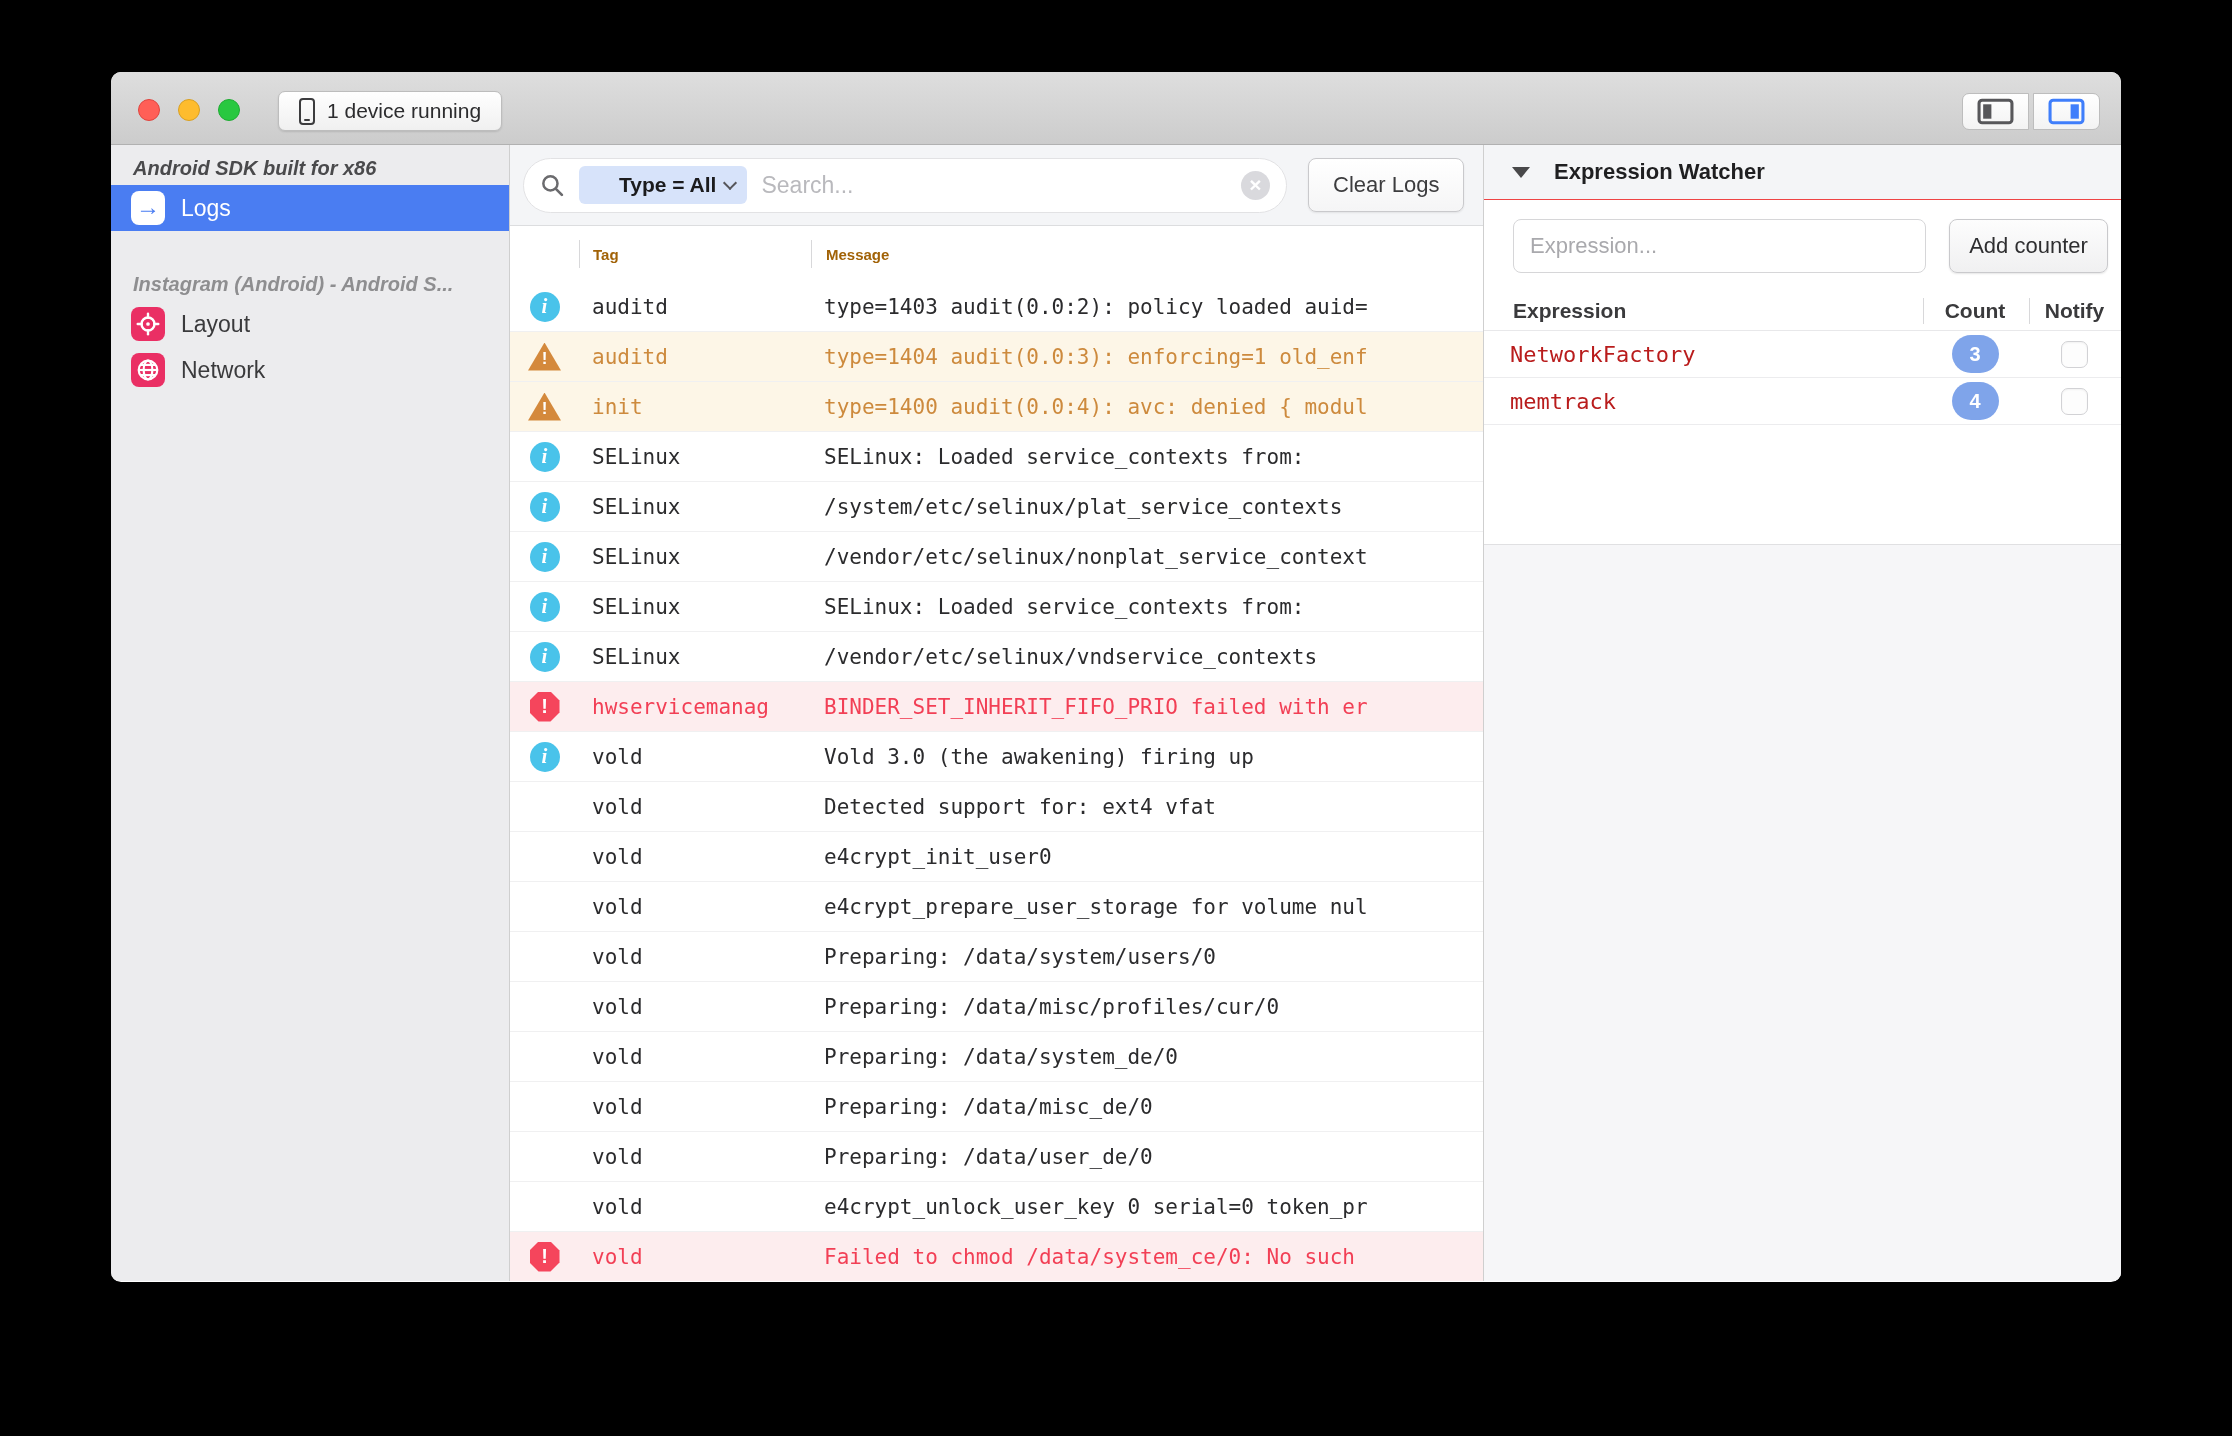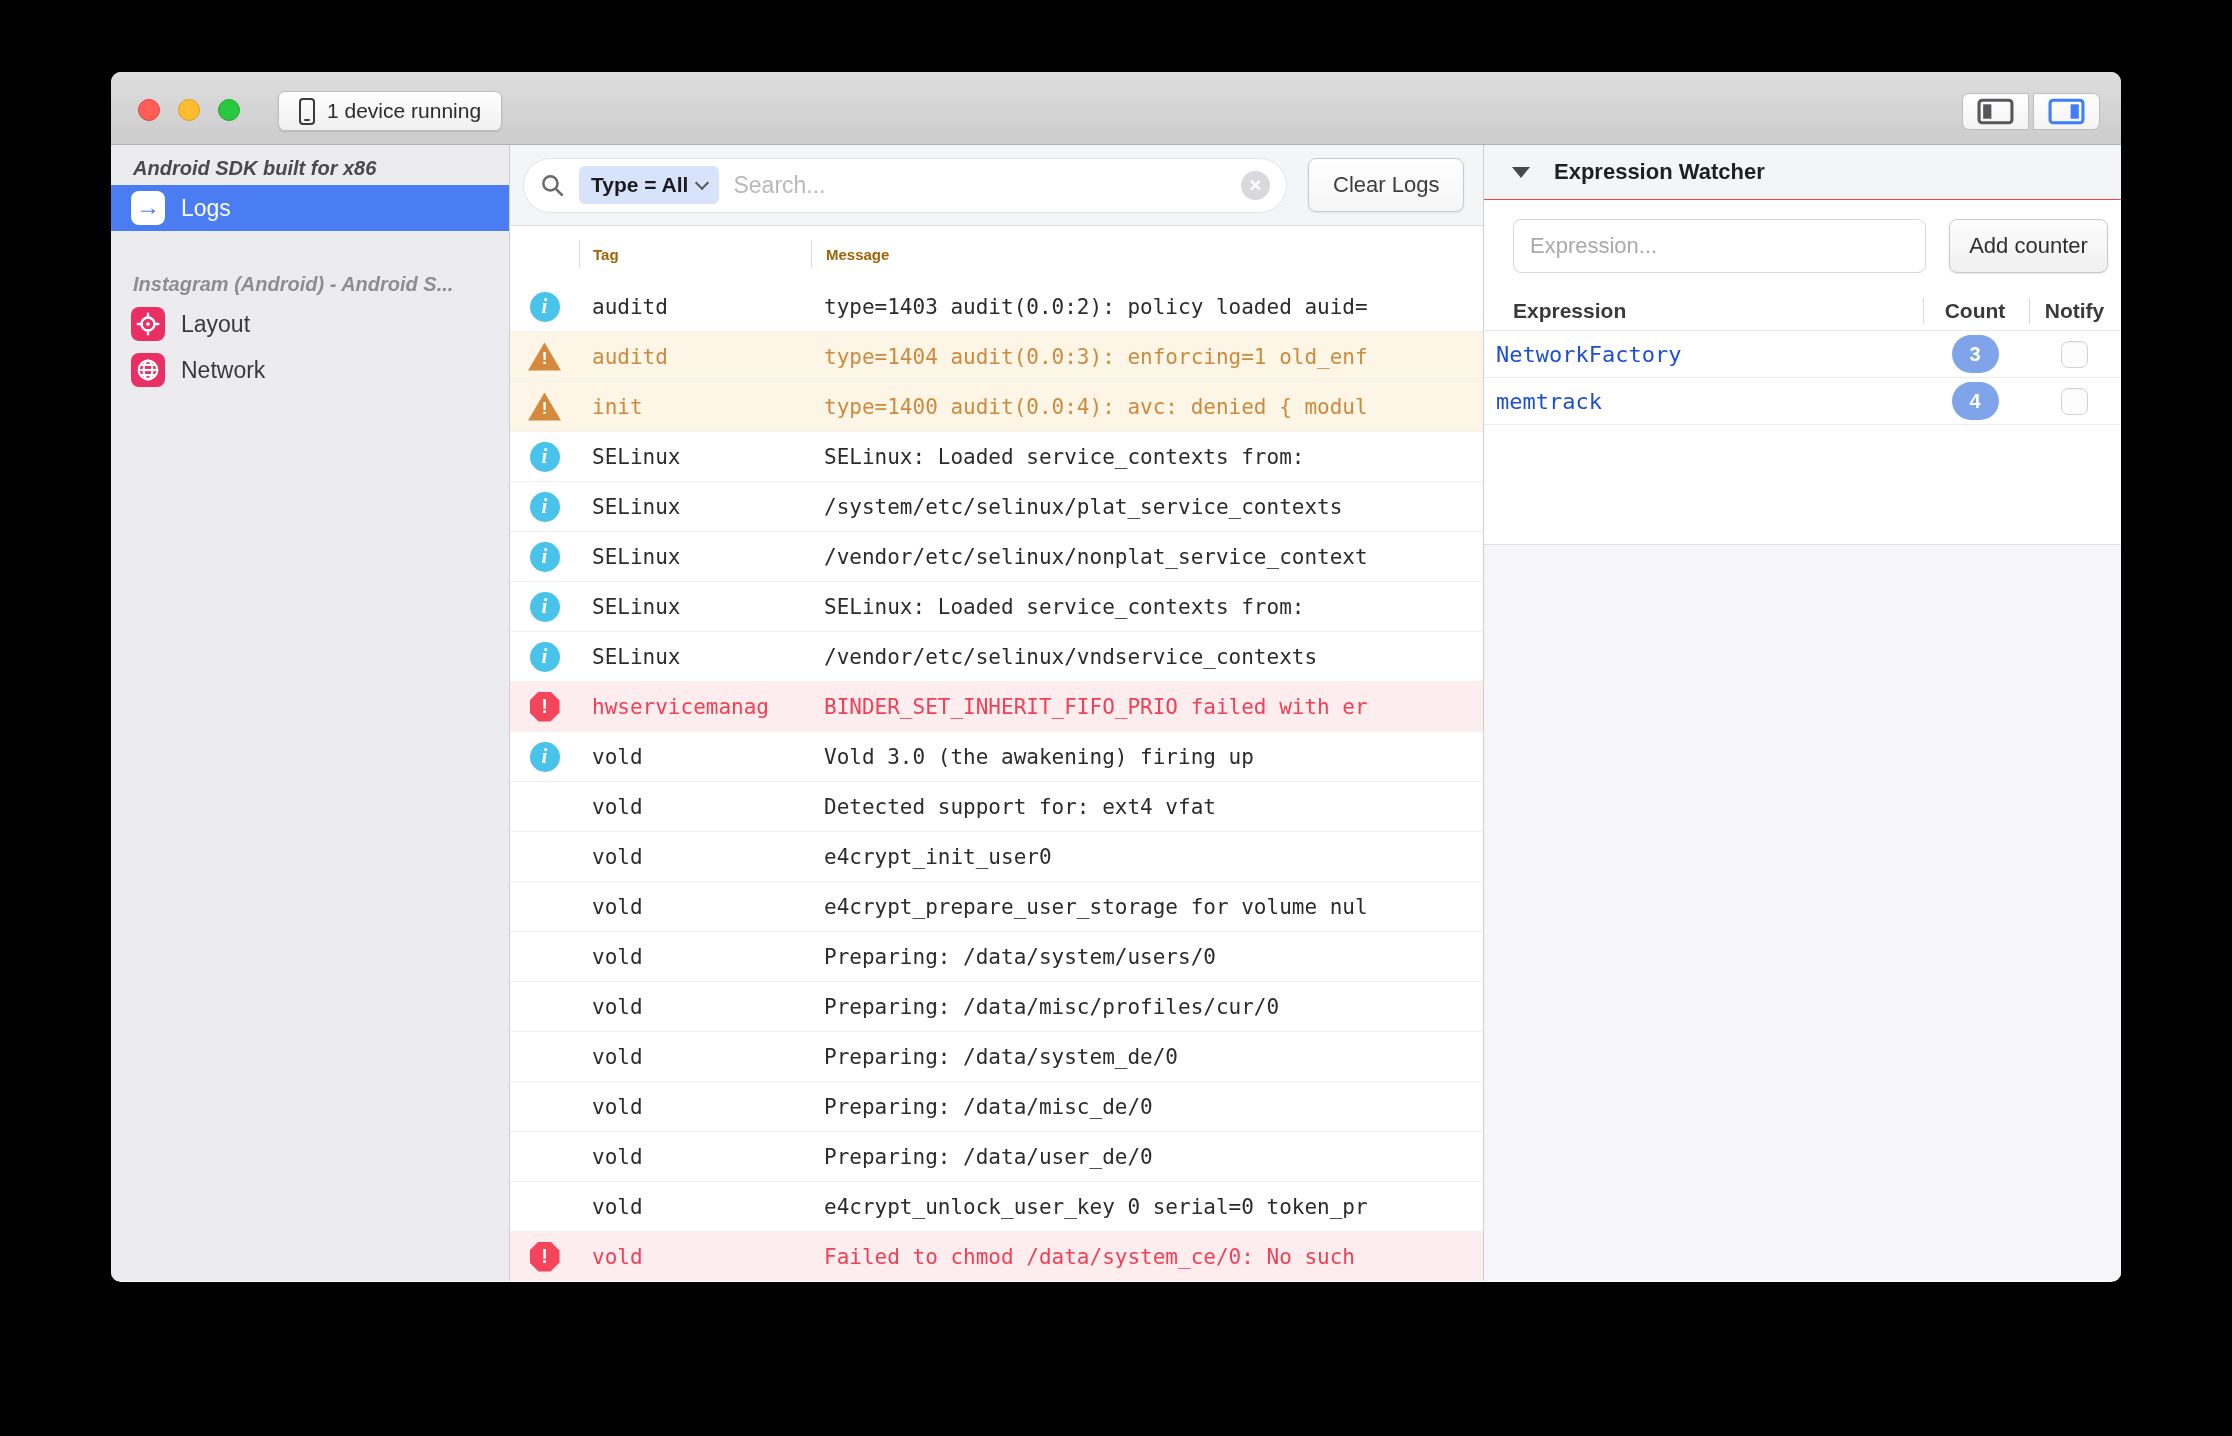--- a/index.html
+++ b/index.html
@@ -59,21 +59,21 @@
     display:flex; align-items:center; padding:0 13px; flex:none;
   }
   .search-pill {
     width:764px; height:55px; background:#fff; border:1.5px solid #e2e2e4; border-radius:28px;
     display:flex; align-items:center; padding:0 16px; gap:14px;
   }
   .filter-chip {
     background:#d7e3fa; border-radius:6px; height:38px; padding:0 12px;
     display:flex; align-items:center; gap:9px; cursor:default; flex:none;
   }
-  .filter-chip .chip-label { font-size:21px; font-weight:600; color:#1b1b1d; white-space:nowrap; }
+  .filter-chip .chip-label { font-size:21px; font-weight:600; color:#1b1b1d; white-space:nowrap;margin-left:28px; }
   .chev { width:10px; height:10px; border-right:2.5px solid #55555a; border-bottom:2.5px solid #55555a; transform:rotate(45deg); margin-top:-5px; }
   .search-input { flex:1; border:none; outline:none; font-size:23px; color:#333; background:transparent; min-width:0; }
   .search-input::placeholder { color:#b9b9bd; }
   .clear-x {
     width:29px; height:29px; border-radius:50%; background:#d9d9dd; color:#fff; flex:none;
     display:flex; align-items:center; justify-content:center; font-size:21px; font-weight:700; cursor:default;
   }
   .clearlogs-btn {
     margin-left:21px; height:54px; padding:0 24px; background:linear-gradient(180deg,#ffffff,#f5f5f6);
     border:1px solid #c9c9cc; border-radius:8px; font-size:22px; color:#3c3c3e;
@@ -127,21 +127,21 @@
     height:54px; flex:1; background:linear-gradient(180deg,#fdfdfd,#f0f0f1);
     border:1px solid #c9c9cc; border-radius:8px; font-size:22px; color:#2e2e30;
     box-shadow:0 1px 2px rgba(0,0,0,.1); white-space:nowrap; cursor:default;
   }
   .wt-header { height:40px; margin-top:18px; display:flex; align-items:center; position:relative; border-bottom:1px solid #e8e8ea; }
   .wt-col-expr { flex:1; padding-left:29px; font-size:21px; font-weight:600; color:#3a3a3c; }
   .wt-col-count { width:106px; flex:none; text-align:center; font-size:21px; font-weight:600; color:#3a3a3c; }
   .wt-col-notify { width:93px; flex:none; text-align:center; font-size:21px; font-weight:600; color:#3a3a3c; }
   .wt-vdiv { position:absolute; top:7px; width:1px; height:26px; background:#d8d8da; }
   .wt-row { height:47px; display:flex; align-items:center; border-bottom:1px solid #ececee; }
-  .wt-expr { flex:1; padding-left:12px; font-family:"DejaVu Sans Mono","Liberation Mono",monospace; font-size:22px; color:#1d4ed8; overflow:hidden; white-space:nowrap; }
+  .wt-expr { flex:1; padding-left:26px; font-family:"DejaVu Sans Mono","Liberation Mono",monospace; font-size:22px; color:#b91c1c; overflow:hidden; white-space:nowrap; }
   .wt-count { width:106px; flex:none; display:flex; justify-content:center; }
   .count-badge {
     min-width:47px; height:38px; border-radius:19px; background:#7fa4ea; color:#fff;
     display:flex; align-items:center; justify-content:center; font-size:20px; font-weight:700; padding:0 8px;
   }
   .wt-notify { width:93px; flex:none; display:flex; justify-content:center; }
   .checkbox { width:27px; height:27px; border:1.5px solid #d2d2d5; border-radius:7px; background:#fdfdfd; box-shadow:inset 0 1px 2px rgba(0,0,0,.05); cursor:default; }
   .rp-empty { flex:1; background:#f6f6f8; }
 </style>
 </head>

